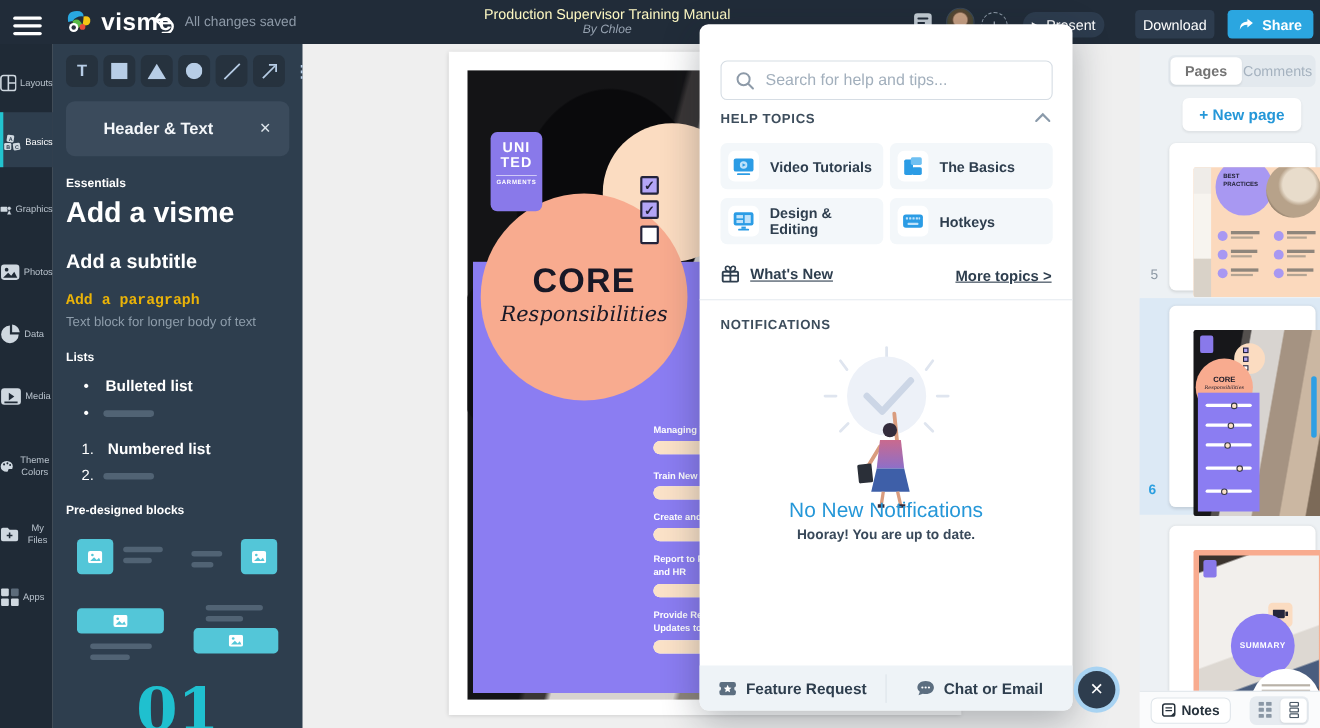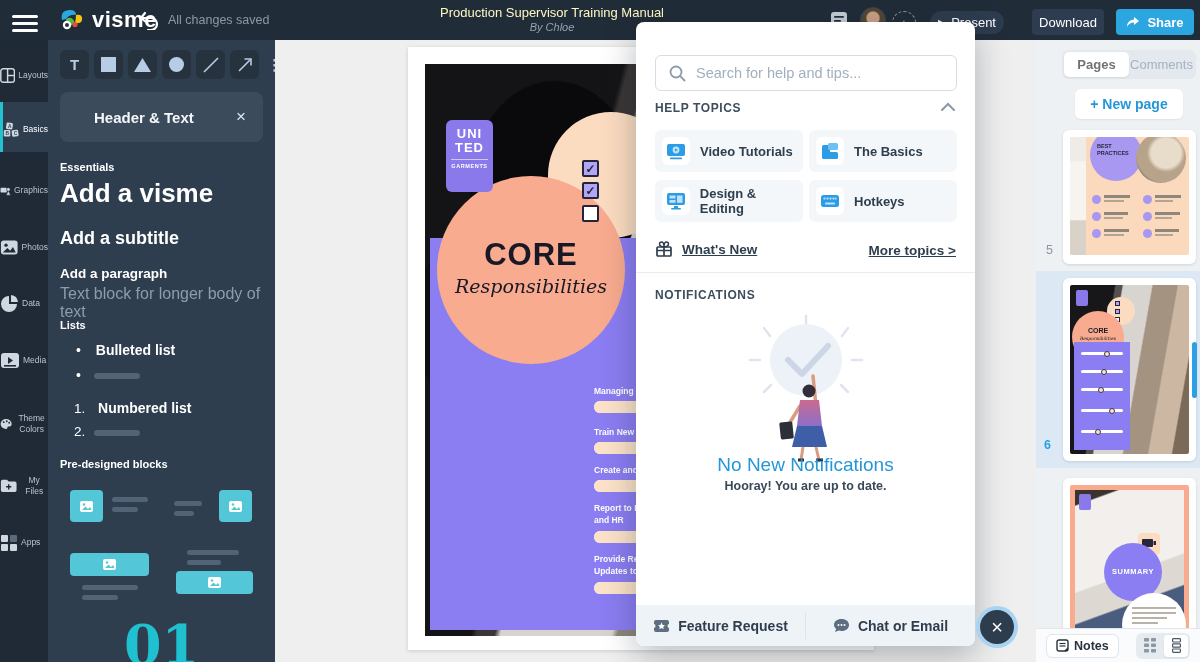--- a/index.html
+++ b/index.html
@@ -84,21 +84,21 @@
   .pp-f-divider{width:1px;height:26px;background:#dde4ea;}
   .close-fab{left:976px;top:606px;width:42px;height:42px;border-radius:50%;background:#a8d3f2;display:flex;align-items:center;justify-content:center;z-index:45;cursor:pointer;}
   .close-fab .inner{width:34px;height:34px;border-radius:50%;background:#2e3d4e;color:#fff;font-size:16px;display:flex;align-items:center;justify-content:center;}
 
   
   .rpanel{left:1036px;top:40px;width:164px;height:622px;background:#edf1f4;z-index:6;}
   .tabs{position:absolute;left:26px;top:10px;width:134px;height:29px;background:#e3e9ee;border-radius:6px;display:flex;padding:2px;}
   .tab{flex:1;display:flex;align-items:center;justify-content:center;font-size:13px;cursor:pointer;border-radius:5px;color:#a5b2bf;}
   .tab.active{background:#fff;color:#737373;font-weight:bold;box-shadow:0 1px 2px rgba(0,0,0,.08);}
   .newpage{position:absolute;left:39px;top:49px;width:108px;height:30px;background:#fff;border-radius:6px;color:#2597d8;font-size:14px;font-weight:bold;display:flex;align-items:center;justify-content:center;cursor:pointer;box-shadow:0 1px 2px rgba(0,0,0,.06);}
-  .thumb-card{position:absolute;background:#fff;border-radius:6px;box-shadow:0 1px 3px rgba(0,0,0,.12);padding:7px;cursor:pointer;}
+  .thumb-card{position:absolute;background:#fff;border-radius:6px;box-shadow:0 1px 3px rgba(0,0,0,.12);padding:22px;cursor:pointer;}
   .thumb-num{position:absolute;font-size:12.5px;color:#8b97a3;}
   .thumb-num.sel{color:#2b9fe0;font-weight:bold;}
   .sel-row{position:absolute;left:0;top:231px;width:164px;height:197px;background:#dcE9f5;}
   .mini{position:relative;width:119px;overflow:hidden;border-radius:2px;}
   .scroll-pill{position:absolute;left:156px;top:302px;width:5px;height:56px;background:#2d9fe4;border-radius:3px;cursor:pointer;}
   .rp-bottom{position:absolute;left:0;top:588px;width:164px;height:34px;background:#fafbfc;border-top:1px solid #e2e7ec;display:flex;align-items:center;}
   .notes-btn{margin-left:10px;height:24px;background:#fff;border:1px solid #dfe5ea;border-radius:6px;display:flex;align-items:center;gap:5px;padding:0 9px;font-size:12.5px;color:#27323c;font-weight:bold;cursor:pointer;}
   .view-toggle{margin-left:auto;margin-right:10px;height:26px;background:#e6ebf0;border-radius:6px;display:flex;align-items:center;padding:2px;gap:2px;}
   .vt-btn{width:24px;height:22px;border-radius:4px;display:flex;align-items:center;justify-content:center;cursor:pointer;}
   .vt-btn.active{background:#fff;box-shadow:0 1px 2px rgba(0,0,0,.08);}
@@ -329,22 +329,22 @@
       </div>
 
     <div class="panel-card">
       <span class="t">Header &amp; Text</span>
       <span class="x">×</span>
     </div>
 
     <div class="sec-label" style="top:121px;">Essentials</div>
     <div class="abs" style="left:12px;top:138px;color:#fff;font-size:26px;font-weight:bold;cursor:pointer;">Add a visme</div>
     <div class="abs" style="left:12px;top:188px;color:#fff;font-size:18px;font-weight:bold;cursor:pointer;">Add a subtitle</div>
-    <div class="abs" style="left:12px;top:226px;color:#ffffff;font-size:13.5px;font-weight:bold;cursor:pointer;">Add a paragraph</div>
-    <div class="abs" style="left:12px;top:245px;color:#8e9dab;font-size:16px;">Text block for longer body of text</div>
+    <div class="abs" style="left:12px;top:226px;color:#eab308;font-size:13.5px;font-weight:bold;cursor:pointer;font-family:Liberation Mono, monospace;">Add a paragraph</div>
+    <div class="abs" style="left:12px;top:245px;color:#8e9dab;font-size:12px;">Text block for longer body of text</div>
 
     <div class="sec-label" style="top:279px;">Lists</div>
     <div class="abs" style="left:28px;top:302px;color:#fff;font-size:14px;cursor:pointer;">
       <span>•</span>
       <span style="margin-left:11px;font-weight:bold;">Bulleted list</span>
     </div>
     <div class="abs" style="left:28px;top:327px;color:#fff;font-size:14px;"><span>•</span></div>
     <div class="gray-bar" style="left:46px;top:333px;width:46px;"></div>
     <div class="abs" style="left:26px;top:360px;color:#fff;font-size:13.5px;cursor:pointer;">
       <span>1.</span>

